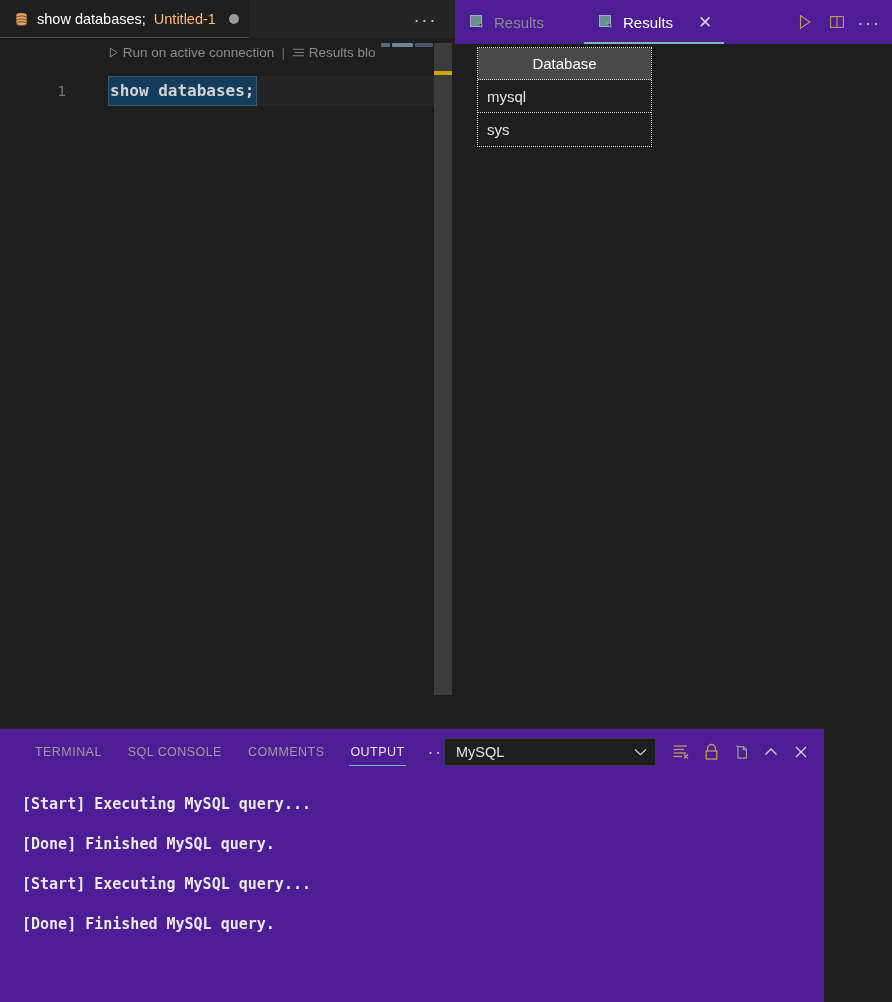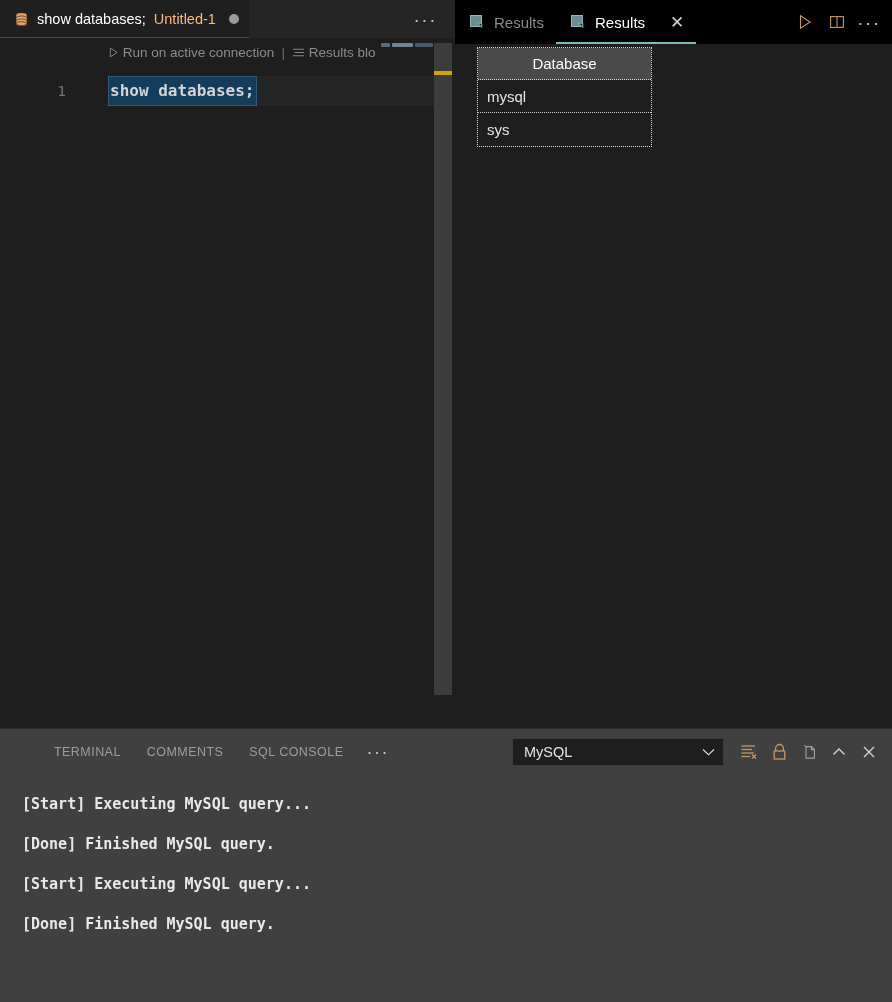--- a/index.html
+++ b/index.html
@@ -189,23 +189,24 @@
   #results-group {
     position: absolute;
     left: 455px; top: 0;
     width: 437px; height: 728px;
     background: #1e1e1e;
   }
 
   #results-tabbar {
     position: relative;
     height: 44px;
-    background: #000000;
-    display: flex;
-    align-items: center;
+    background: #4c1d95;
+    display: flex;
+    align-items: center;
+    gap: 28px;
   }
 
   .rtab {
     display: flex;
     align-items: center;
     gap: 9px;
     height: 44px;
     padding: 0 12px 0 14px;
     font-size: 15px;
     position: relative;
@@ -271,24 +272,23 @@
     padding-left: 9px;
     border-bottom: 1px dotted #cfcfcf;
     white-space: nowrap;
   }
   .rt-cell:last-child { border-bottom: none; }
 
   
   #panel {
     position: absolute;
     left: 0; top: 728px;
-    width: 892px; height: 274px;
-    background: #404040;
+    width: 824px; height: 274px;
+    background: #4c1d95;
     border-top: 1px solid #2b2b2b;
-    padding-left: 19px;
   }
 
   #panel-tabbar {
     position: relative;
     height: 45px;
     display: flex;
     align-items: center;
     padding-left: 22px;
   }
   .ptab {
@@ -484,24 +484,27 @@
     </div>
   </div>
 
   <div id="panel">
 
     <div id="panel-tabbar">
       <div class="ptab">
         <span>TERMINAL</span>
       </div>
       <div class="ptab">
+        <span>SQL CONSOLE</span>
+      </div>
+      <div class="ptab">
         <span>COMMENTS</span>
       </div>
-      <div class="ptab">
-        <span>SQL CONSOLE</span>
+      <div class="ptab active">
+        <span>OUTPUT</span>
       </div>
       <span class="ptab-ellipsis">···</span>
 
       <div id="panel-actions">
         <div id="source-select">
           <span>MySQL</span>
           <svg class="chev" viewBox="0 0 13 8" aria-hidden="true">
             <path d="M1 1.5 L6.5 6.6 L12 1.5" fill="none" stroke="#d4d4d4" stroke-width="1.2"></path>
           </svg>
         </div>

